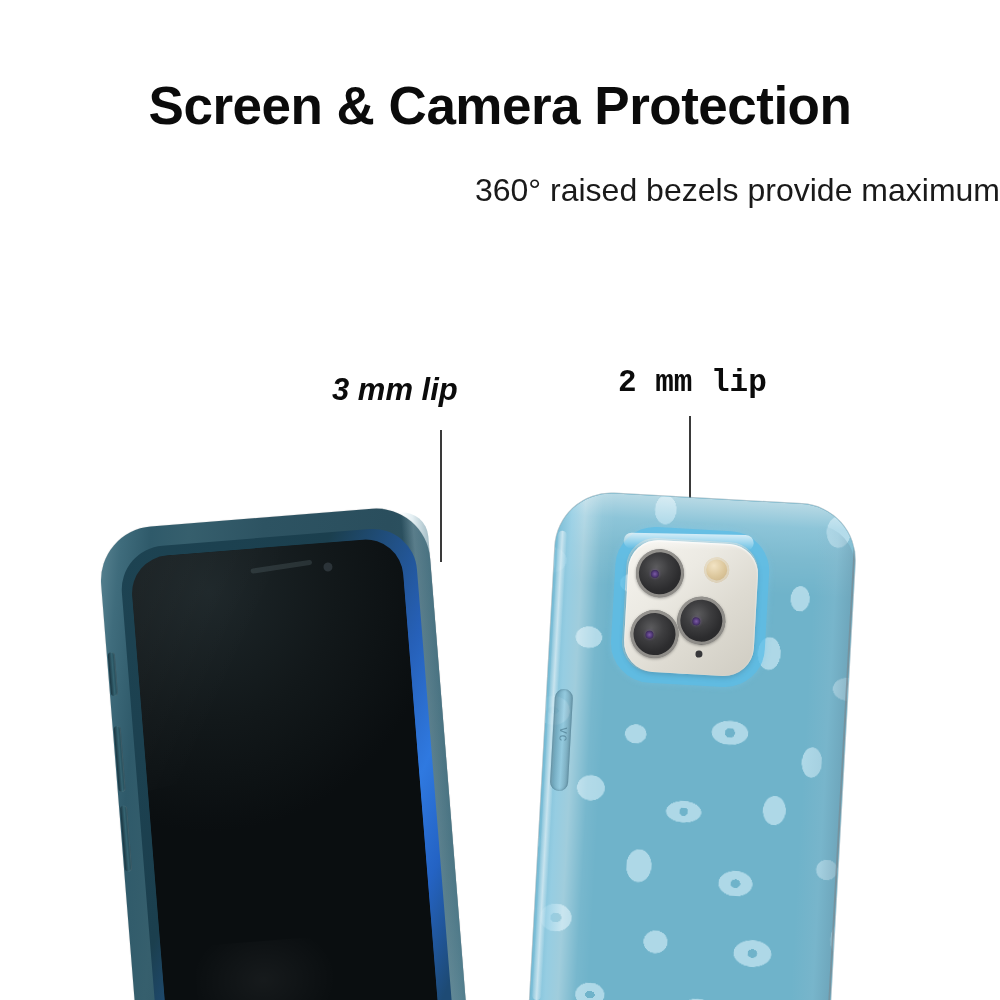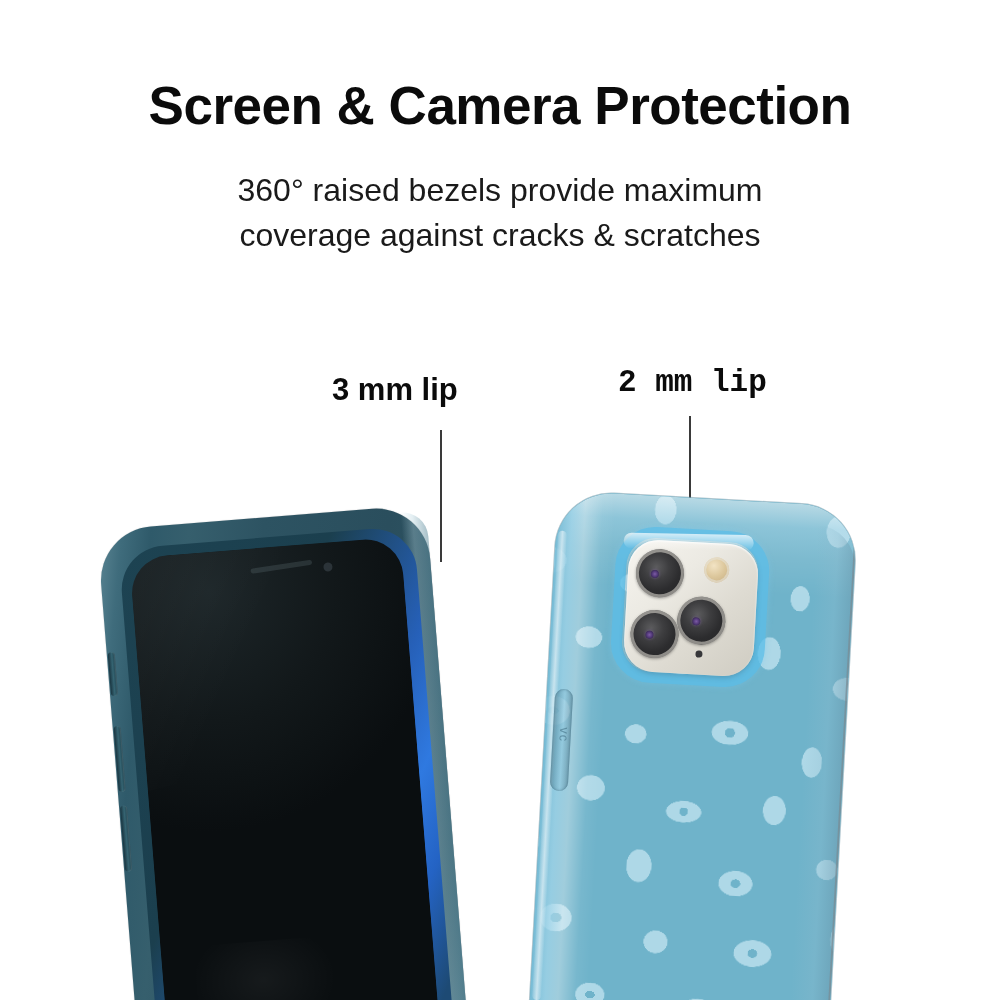--- a/index.html
+++ b/index.html
@@ -33,37 +33,37 @@
     font-weight: bold;
     letter-spacing: -0.5px;
     color: #0b0b0b;
     line-height: 1.05;
   }
   .subhead {
     position: absolute;
     left: 0;
     top: 168px;
     width: 1000px;
-    text-align: center;
+    text-align: right;
     font-size: 32px;
     font-weight: 400;
     color: #1a1a1a;
     line-height: 1.42;
   }
   .subhead .l2 { display: block; }
 
   
   .callout {
     position: absolute;
     font-size: 31px;
     font-weight: bold;
     color: #0b0b0b;
     white-space: nowrap;
   }
-  #callout-left  { left: 332px; top: 372px; }
+  #callout-left  { left: 332px; top: 372px; font-style: italic; }
   #callout-right { left: 618px; top: 365px; font-family: Liberation Mono, monospace; }
 
   .leader {
     position: absolute;
     width: 2px;
     background: #3a3a3a;
   }
   #leader-left  { left: 440px; top: 430px; height: 132px; }
   #leader-right { left: 689px; top: 416px; height: 142px; }
 
@@ -385,21 +385,20 @@
 </style>
 </head>
 <body style="background: rgb(255, 255, 255);">
 
 <div id="stage">
 
   <div class="headline">Screen &amp; Camera Protection</div>
 
   <div class="subhead">
     <span class="l1">360° raised bezels provide maximum</span>
-    <span class="l2">coverage against cracks &amp; scratches</span>
   </div>
 
   <div class="callout" id="callout-left">3 mm lip</div>
   <div class="leader" id="leader-left"></div>
 
   <div class="callout" id="callout-right">2 mm lip</div>
   <div class="leader" id="leader-right"></div>
 
   <div id="phone-left">
     <div class="case-body"></div>

